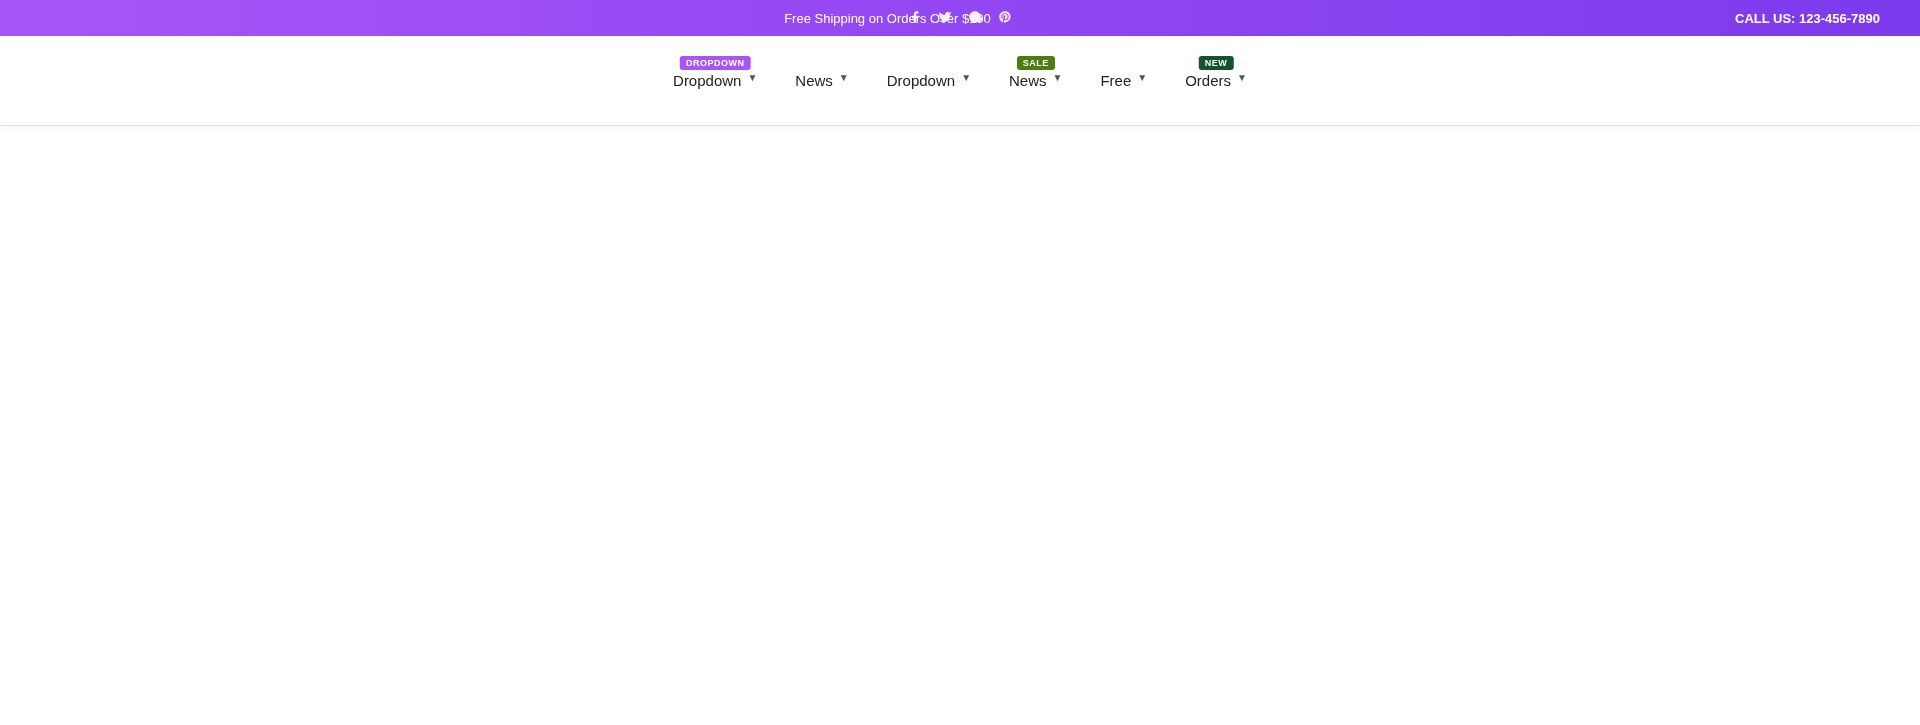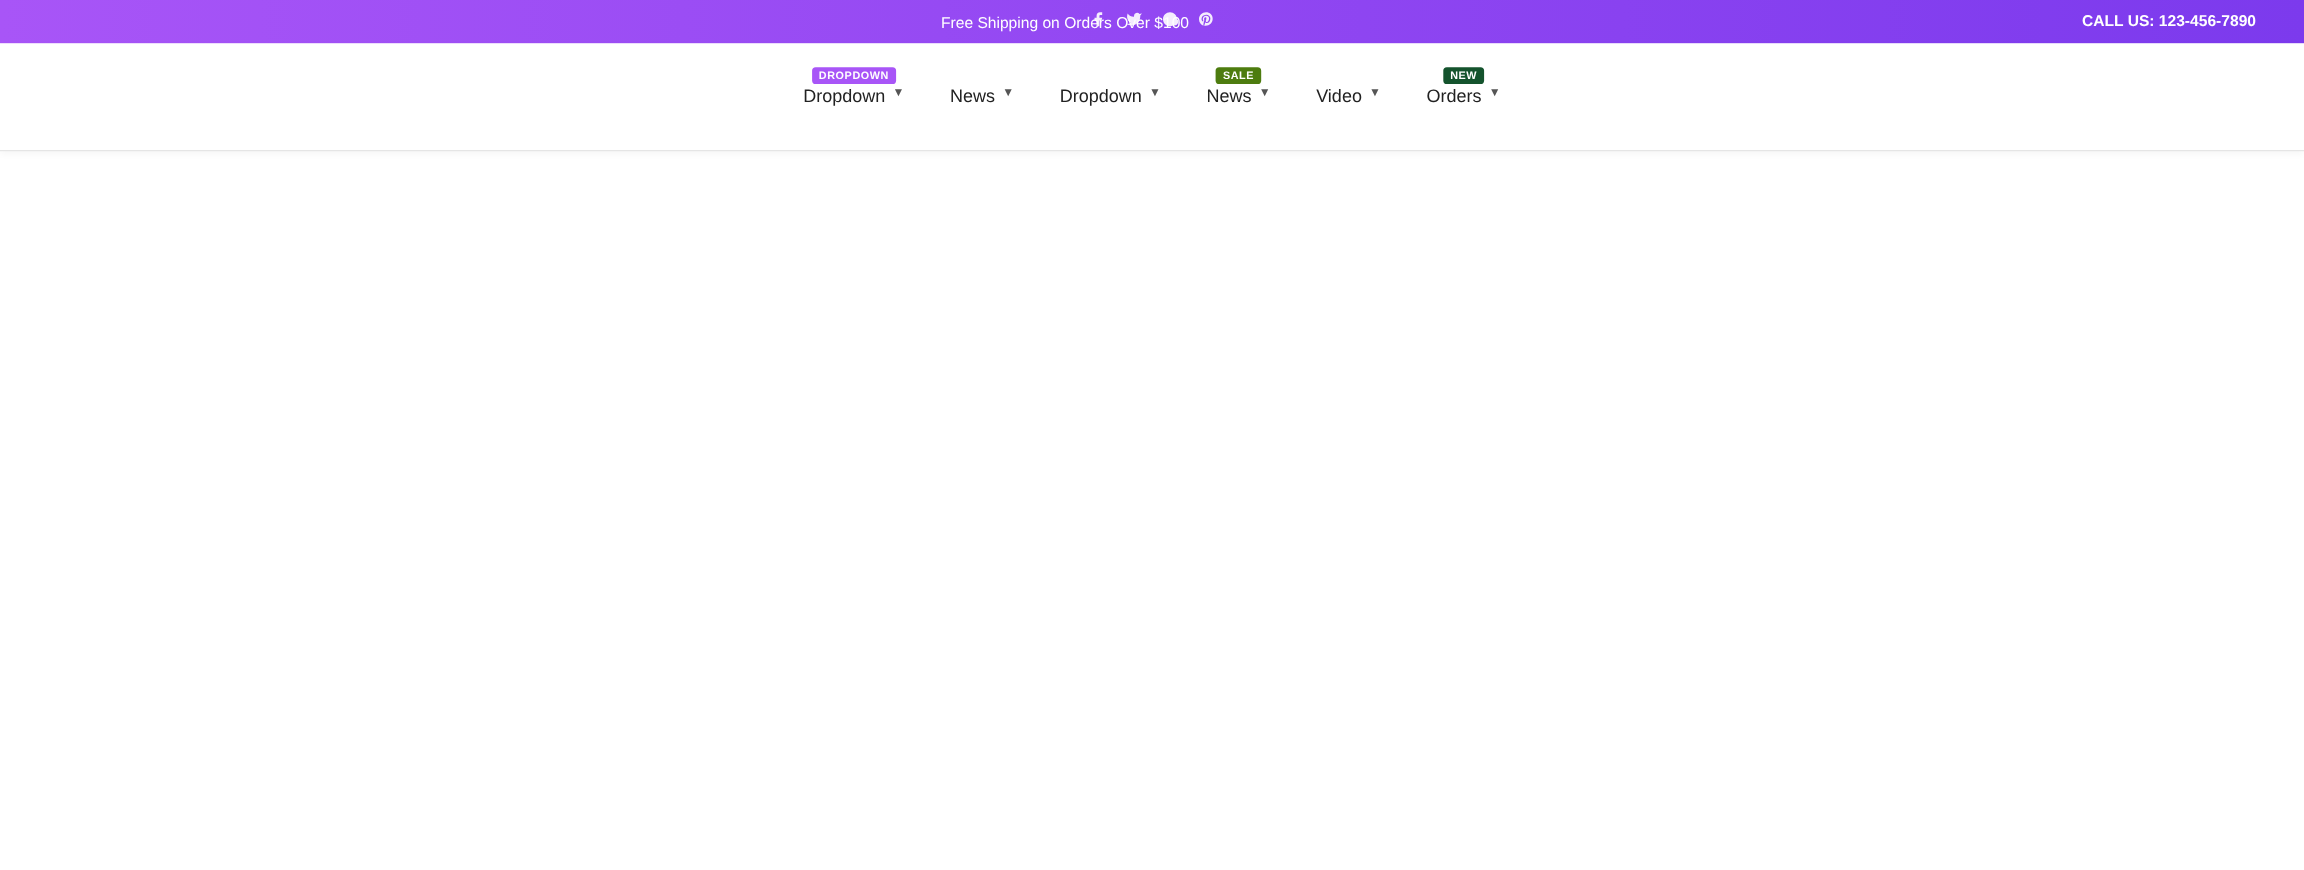--- a/index.html
+++ b/index.html
@@ -157,21 +157,21 @@
       <span class="chevron">▼</span>
     </li>
 
     <li class="nav-item">
       <span class="badge badge-sale" style="font-size:9px;font-weight:700;padding:2px 6px;border-radius:3px;color:#fff;letter-spacing:0.5px;position:absolute;top:-8px;left:50%;transform:translateX(-50%);background:#4d7c0f;white-space:nowrap;">SALE</span>
       <span>News</span>
       <span class="chevron">▼</span>
     </li>
 
     <li class="nav-item">
-      <span>Video</span>
+      <span>Free</span>
       <span class="chevron">▼</span>
     </li>
 
     <li class="nav-item">
       <span class="badge badge-new" style="font-size:9px;font-weight:700;padding:2px 6px;border-radius:3px;color:#fff;letter-spacing:0.5px;position:absolute;top:-8px;left:50%;transform:translateX(-50%);background:#14532d;white-space:nowrap;">NEW</span>
       <span>Orders</span>
       <span class="chevron">▼</span>
     </li>
 
   </ul>

